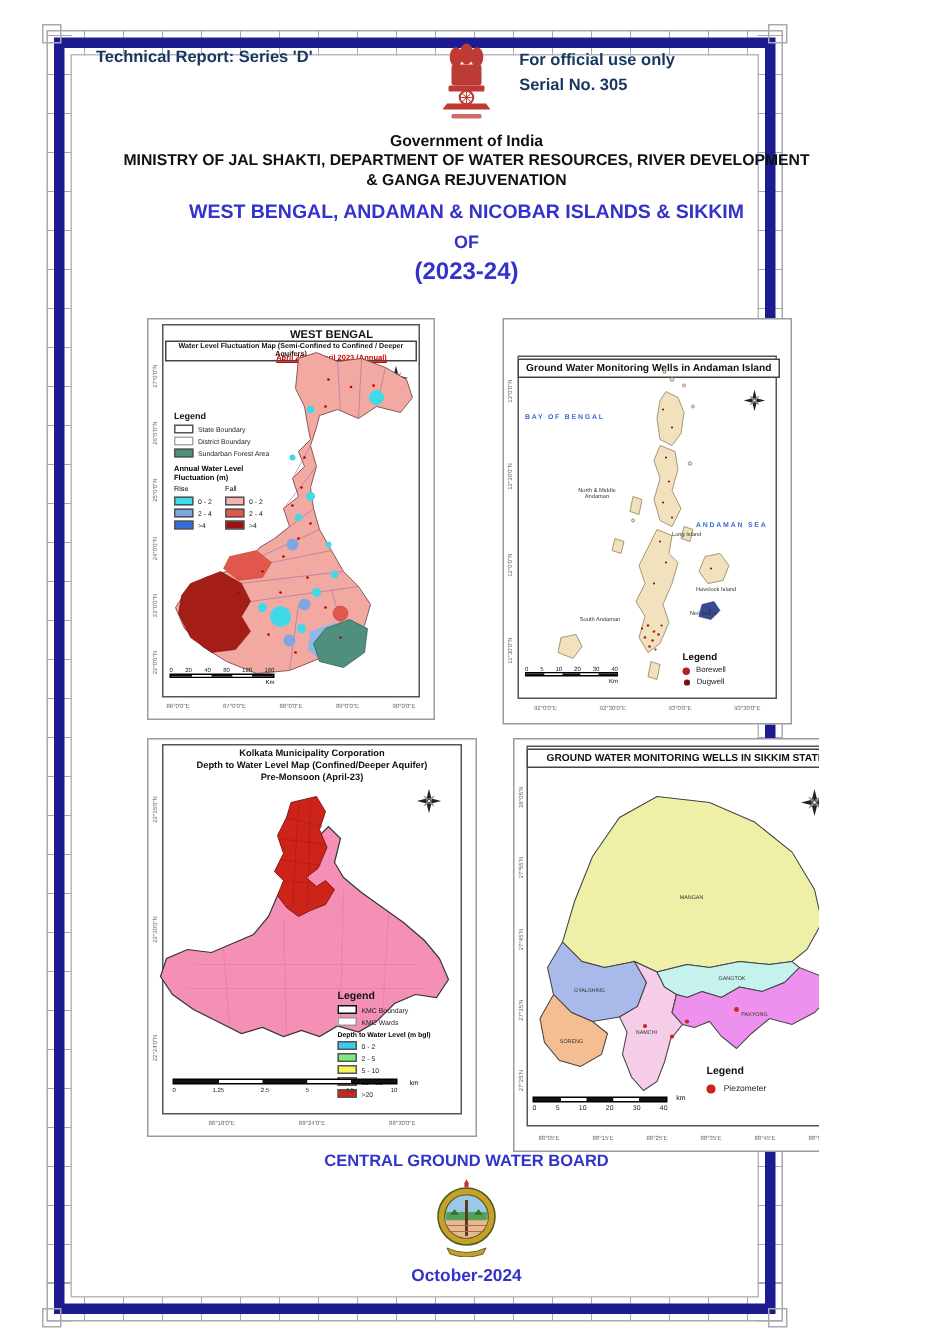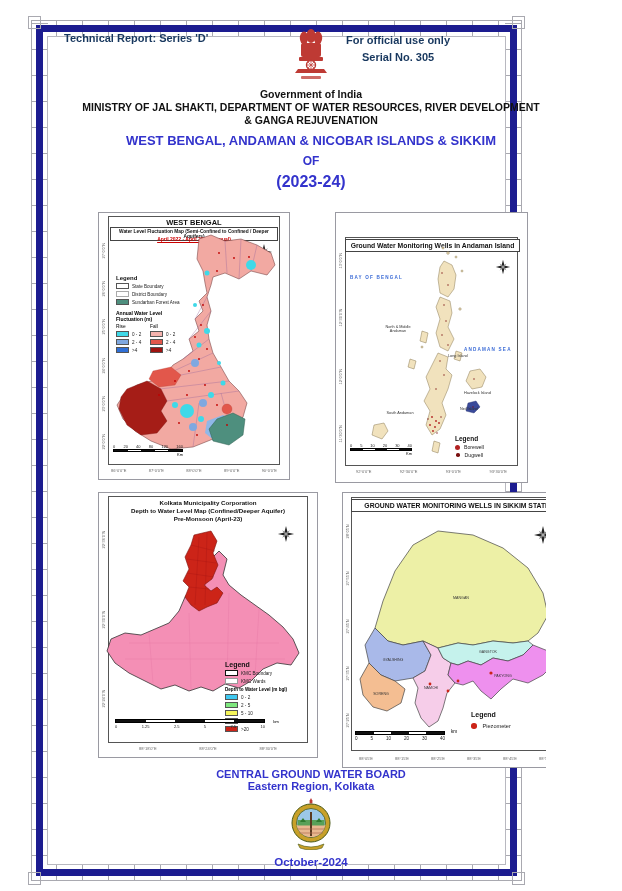--- a/index.html
+++ b/index.html
@@ -13,21 +13,21 @@
   .tick-top, .tick-bottom { position:absolute; left:31px; right:24px; height:17px;
       background:repeating-linear-gradient(90deg, transparent 0 25px, #a9a9b0 25px 26px); }
   .tick-top { top:20px; } .tick-bottom { bottom:10px; }
   .tick-left, .tick-right { position:absolute; top:20px; bottom:10px; width:17px;
       background:repeating-linear-gradient(0deg, transparent 0 25px, #a9a9b0 25px 26px); }
   .tick-left { left:31px; } .tick-right { right:24px; }
   .corner { position:absolute; width:13px; height:13px; border:1px solid #a9a9b0; background:transparent; }
 
   
   .hdr-left { position:absolute; left:64px; top:32px; font-size:11px; font-weight:bold; color:#17375E; }
-  .hdr-right { position:absolute; right:96px; top:32px; font-size:11px; font-weight:bold; color:#17375E; text-align:center; line-height:1.5;margin-left:20px; }
+  .hdr-right { position:absolute; right:96px; top:32px; font-size:11px; font-weight:bold; color:#17375E; text-align:left; line-height:1.5;margin-left:20px; }
   .emblem { position:absolute; left:294px; top:28px; }
 
   
   .titleblock { position:absolute; left:60px; top:88px; width:502px; text-align:center; }
   .t-black { font-size:10.5px; font-weight:bold; color:#111; line-height:1.25; }
   .t-blue { font-weight:bold; color:#3333CC; }
   .t-book { font-size:13px; margin-top:7px; }
   .t-of { font-size:12px; margin-top:6px; }
   .t-states { font-size:13px; margin-top:6px; }
   .t-year { font-size:16px; margin-top:5px; }
@@ -100,21 +100,21 @@
 
   <div class="titleblock">
     <div class="t-black">Government of India</div>
     <div class="t-black">MINISTRY OF JAL SHAKTI, DEPARTMENT OF WATER RESOURCES, RIVER DEVELOPMENT</div>
     <div class="t-black">&amp; GANGA REJUVENATION</div>
     <div class="t-blue t-states">WEST BENGAL, ANDAMAN &amp; NICOBAR ISLANDS &amp; SIKKIM</div>
     <div class="t-blue t-of">OF</div>
     <div class="t-blue t-year">(2023-24)</div>
   </div>
 
-  <div class="map" style="left:98px; top:212px; width:192px; height:268px;">
+  <div class="map" style="left:98px; top:212px; width:192px; height:268px;padding-left:27px;">
     <div class="map-innerframe" style="left:9px; top:3px; right:9px; bottom:14px;"></div>
     <div class="maptitle" style="top:5px; font-size:7.5px;">WEST BENGAL</div>
     <div class="maptitle boxed" style="top:14px; left:11px; width:168px; font-size:4.8px; padding:1px 0;">Water Level Fluctuation Map (Semi-Confined to Confined / Deeper Aquifers)</div>
     <div class="maptitle" style="top:23px; font-size:5px; color:#CC0000; text-decoration:underline;">April 2022 - April 2023 (Annual)</div>
 
     <div class="compass" style="right:16px; top:30px;">
       <svg width="18" height="18" viewBox="-10 -10 20 20">
         <path d="M0,-9 L1.8,-1.8 L9,0 L1.8,1.8 L0,9 L-1.8,1.8 L-9,0 L-1.8,-1.8 Z" fill="#222"></path>
         <path d="M0,-6 L1.2,-1.2 L6,0 L1.2,1.2 L0,6 L-1.2,1.2 L-6,0 L-1.2,-1.2 Z" fill="#888" transform="rotate(45)"></path>
         <circle r="1.2" fill="#fff" stroke="#222" stroke-width="0.5"></circle>
@@ -556,21 +556,20 @@
       <span>28°05'N</span>
         <span>27°55'N</span>
         <span>27°45'N</span>
       <span>27°35'N</span>
         <span>27°25'N</span>
     </div>
   </div>
 
   <div class="footer">
     <div class="f-org">CENTRAL GROUND WATER BOARD</div>
-    <div class="f-region">Eastern Region, Kolkata</div>
     <div class="cgwb-logo">
       <svg width="46" height="52" viewBox="0 0 46 52">
         <path d="M23,0 l1.5,3 h-3 Z" fill="#BE3A34"></path>
         <rect x="21.6" y="2.5" width="2.8" height="3" fill="#BE3A34"></rect>
         <circle cx="23" cy="25" r="19" fill="#C8A028" stroke="#4a5a18" stroke-width="1"></circle>
         <circle cx="23" cy="25" r="14.5" fill="#9CC8E8" stroke="#4a5a18" stroke-width="0.8"></circle>
         <path d="M8.7,27 a14.5,14.5 0 0,0 28.6,0 Z" fill="#E8B890"></path>
         <rect x="9.5" y="22" width="27" height="5.5" fill="#58A058"></rect>
         <rect x="22" y="14" width="2" height="24" fill="#5a3a20"></rect>
         <path d="M12,24 l3,-4 l3,4 Z M28,24 l3,-4 l3,4 Z" fill="#2f7a2f"></path>

